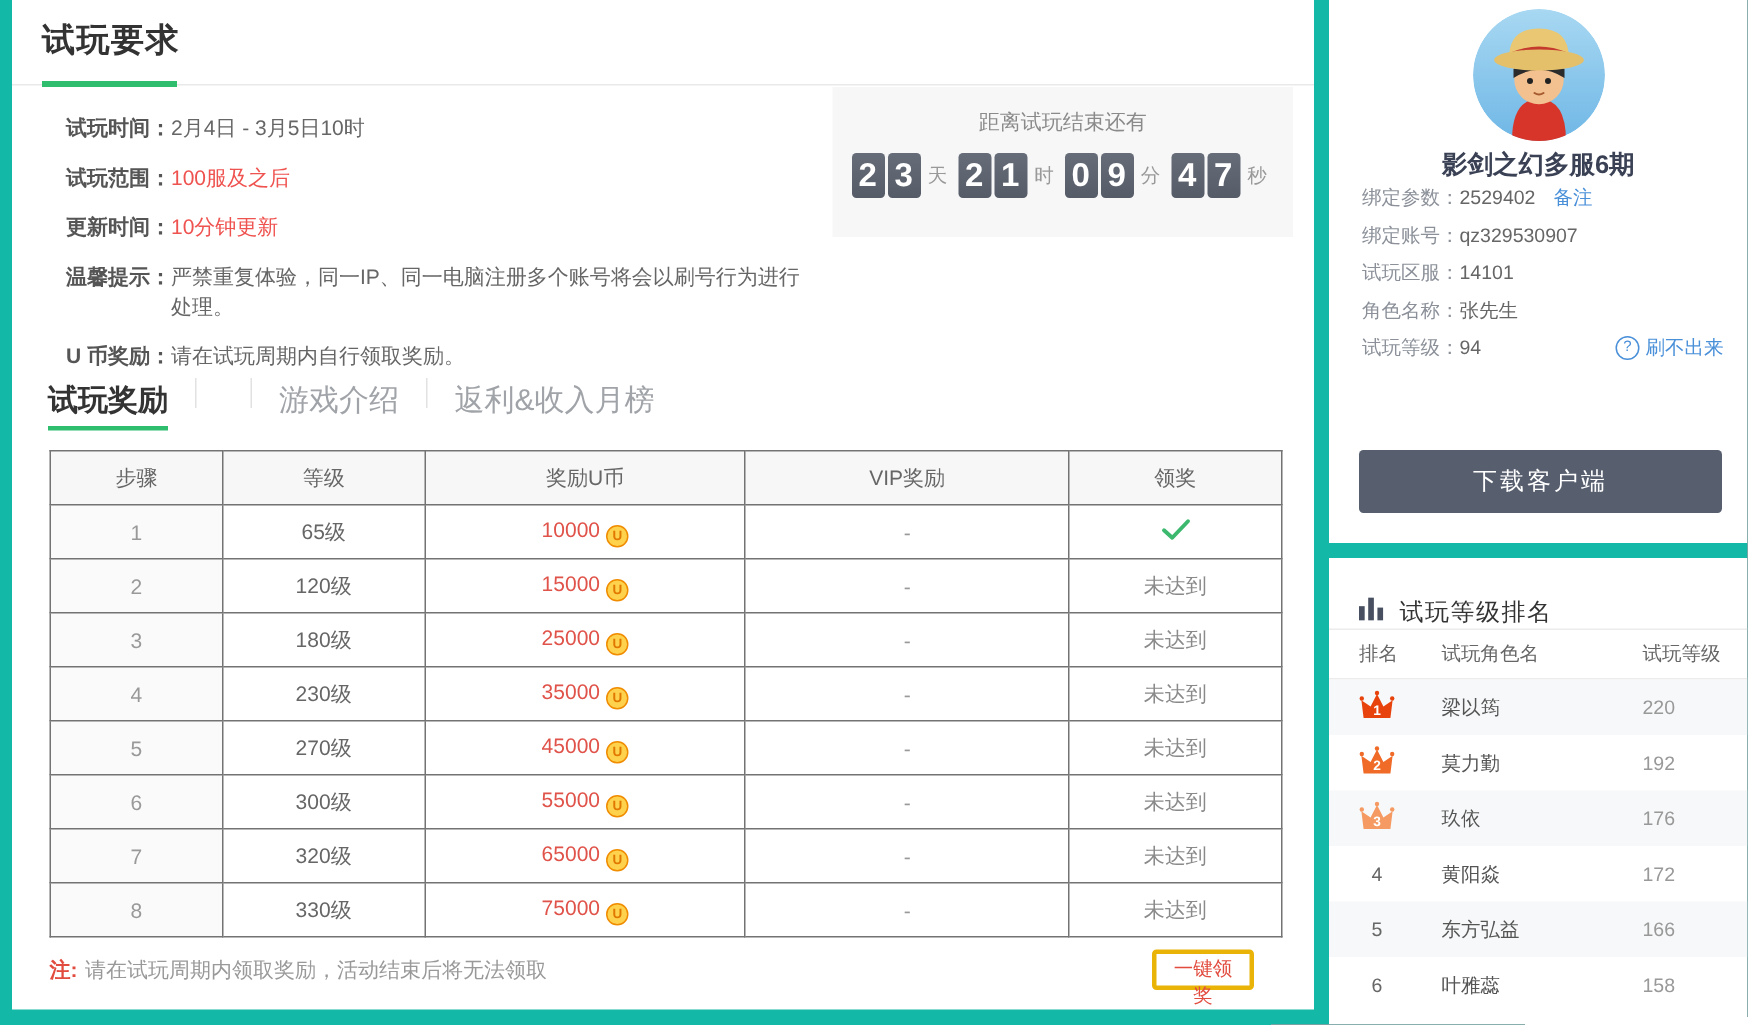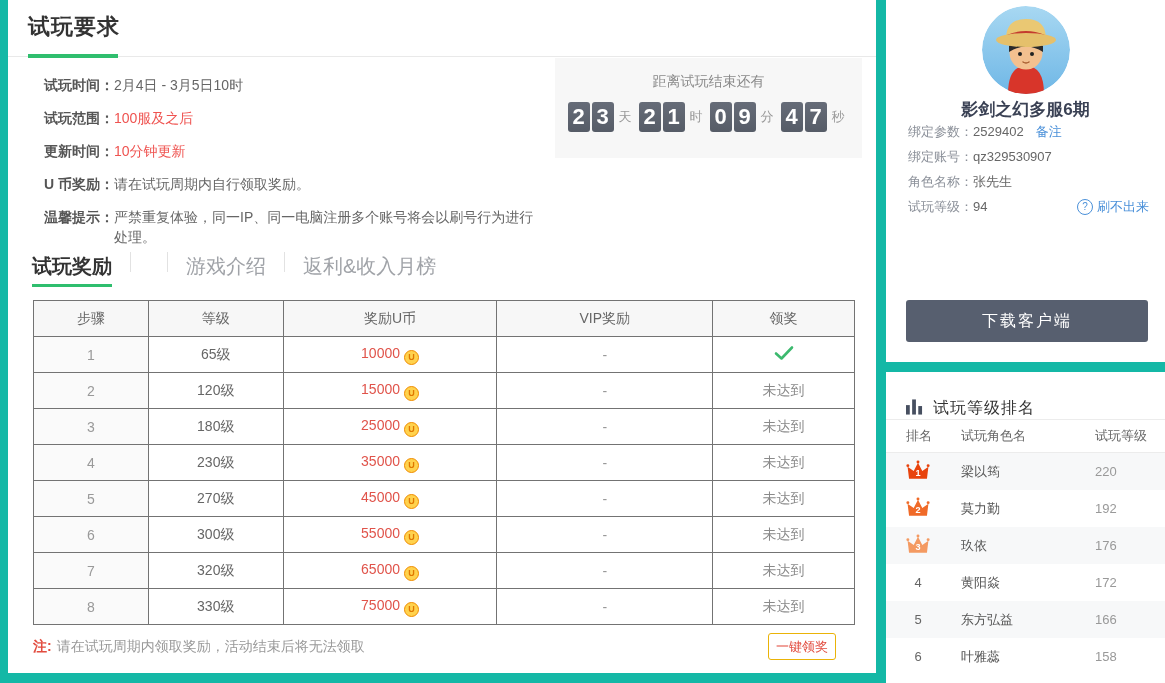--- a/index.html
+++ b/index.html
@@ -38,21 +38,21 @@
   td.c-reward{color:#e0534a;}
   td.c-vip{color:#999;}
   td.c-status{color:#8a8a8a;}
   .coin{display:inline-block;width:13px;height:13px;line-height:13px;border-radius:50%;background:#ffd24d;
         border:1px solid #f08c00;color:#e07800;font-size:9px;font-weight:bold;margin-left:4px;
         vertical-align:-2px;text-align:center;}
 
   .note{position:absolute;left:25px;top:638px;font-size:14px;color:#999;}
   .note-label{color:#e24c3f;font-weight:bold;margin-right:5px;}
   .claim-btn{position:absolute;left:760px;top:633px;width:68px;height:27px;background:#fff;
-             border:1px solid #eab308;color:#e24c3f;font-size:13px;border-radius:3px;cursor:pointer;}
+             border:3px solid #eab308;color:#e24c3f;font-size:13px;border-radius:3px;cursor:pointer;}
 
   
   .card{position:absolute;left:886px;width:279px;background:#fff;}
   .card1{top:0;height:362px;}
   .card2{top:372px;height:311px;}
 
   .avatar{position:absolute;left:50%;transform:translateX(-50%);top:6px;width:88px;height:88px;border-radius:50%;overflow:hidden;}
   .game-title{position:absolute;top:98px;width:100%;text-align:center;font-size:17px;font-weight:bold;color:#3a4154;}
   .fields{position:absolute;top:119px;left:22px;right:14px;}
   .field{display:flex;font-size:13px;line-height:25px;color:#666;position:relative;}
@@ -97,26 +97,26 @@
         </li>
         <li>
           <span class="req-label">试玩范围：</span>
           <span class="req-value red">100服及之后</span>
         </li>
         <li>
           <span class="req-label">更新时间：</span>
           <span class="req-value red">10分钟更新</span>
         </li>
         <li>
+          <span class="req-label">温馨提示：</span>
+          <span class="req-value">严禁重复体验，同一IP、同一电脑注册多个账号将会以刷号行为进行处理。</span>
+        </li>
+        <li>
           <span class="req-label">U 币奖励：</span>
           <span class="req-value">请在试玩周期内自行领取奖励。</span>
-        </li>
-        <li>
-          <span class="req-label">温馨提示：</span>
-          <span class="req-value">严禁重复体验，同一IP、同一电脑注册多个账号将会以刷号行为进行处理。</span>
         </li>
       </ul>
 
     <div class="countdown">
       <div class="cd-title">距离试玩结束还有</div>
       <div class="cd-digits" id="cd-digits">
           <div class="digit">2</div>
           <div class="digit">3</div>
           <span class="unit">天</span>
           <div class="digit">2</div>
@@ -251,20 +251,24 @@
         <div class="field">
           <span class="field-label">绑定参数：</span>
           <span class="field-value">2529402</span>
           <a class="field-link">备注</a>
         </div>
         <div class="field">
           <span class="field-label">绑定账号：</span>
           <span class="field-value">qz329530907</span>
         </div>
         <div class="field">
+          <span class="field-label">试玩区服：</span>
+          <span class="field-value">14101</span>
+        </div>
+        <div class="field">
           <span class="field-label">角色名称：</span>
           <span class="field-value">张先生</span>
         </div>
         <div class="field">
           <span class="field-label">试玩等级：</span>
           <span class="field-value">94</span>
           <span class="field-help">
             <span class="q-icon">?</span>
             <span>刷不出来</span>
           </span>

